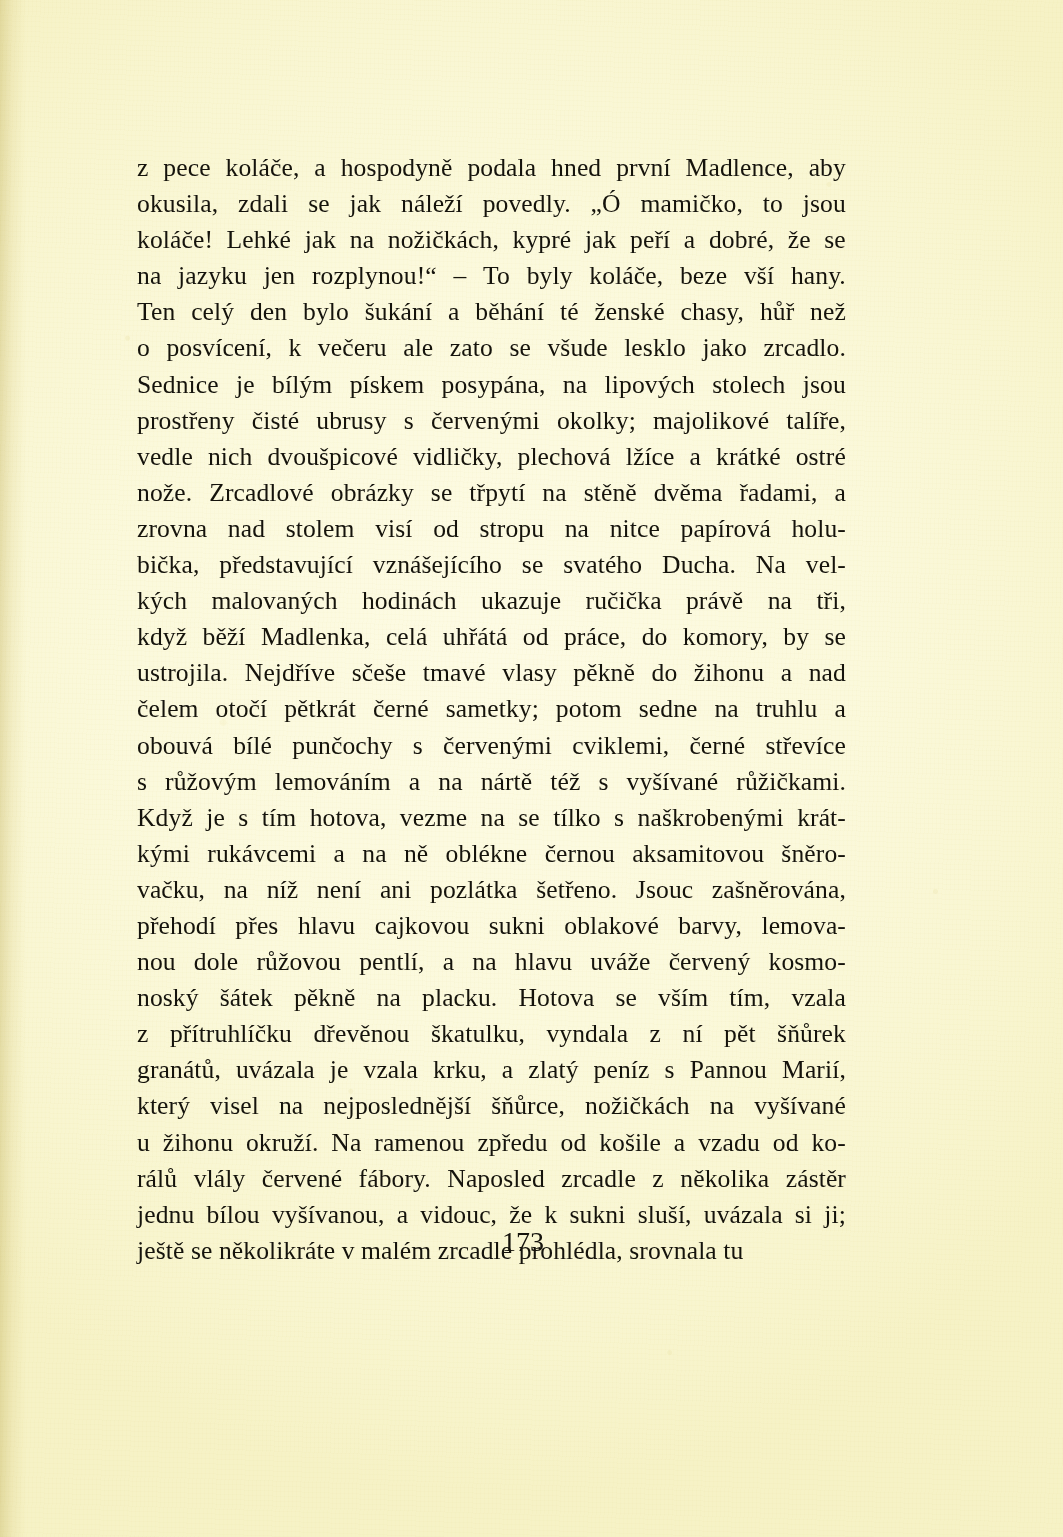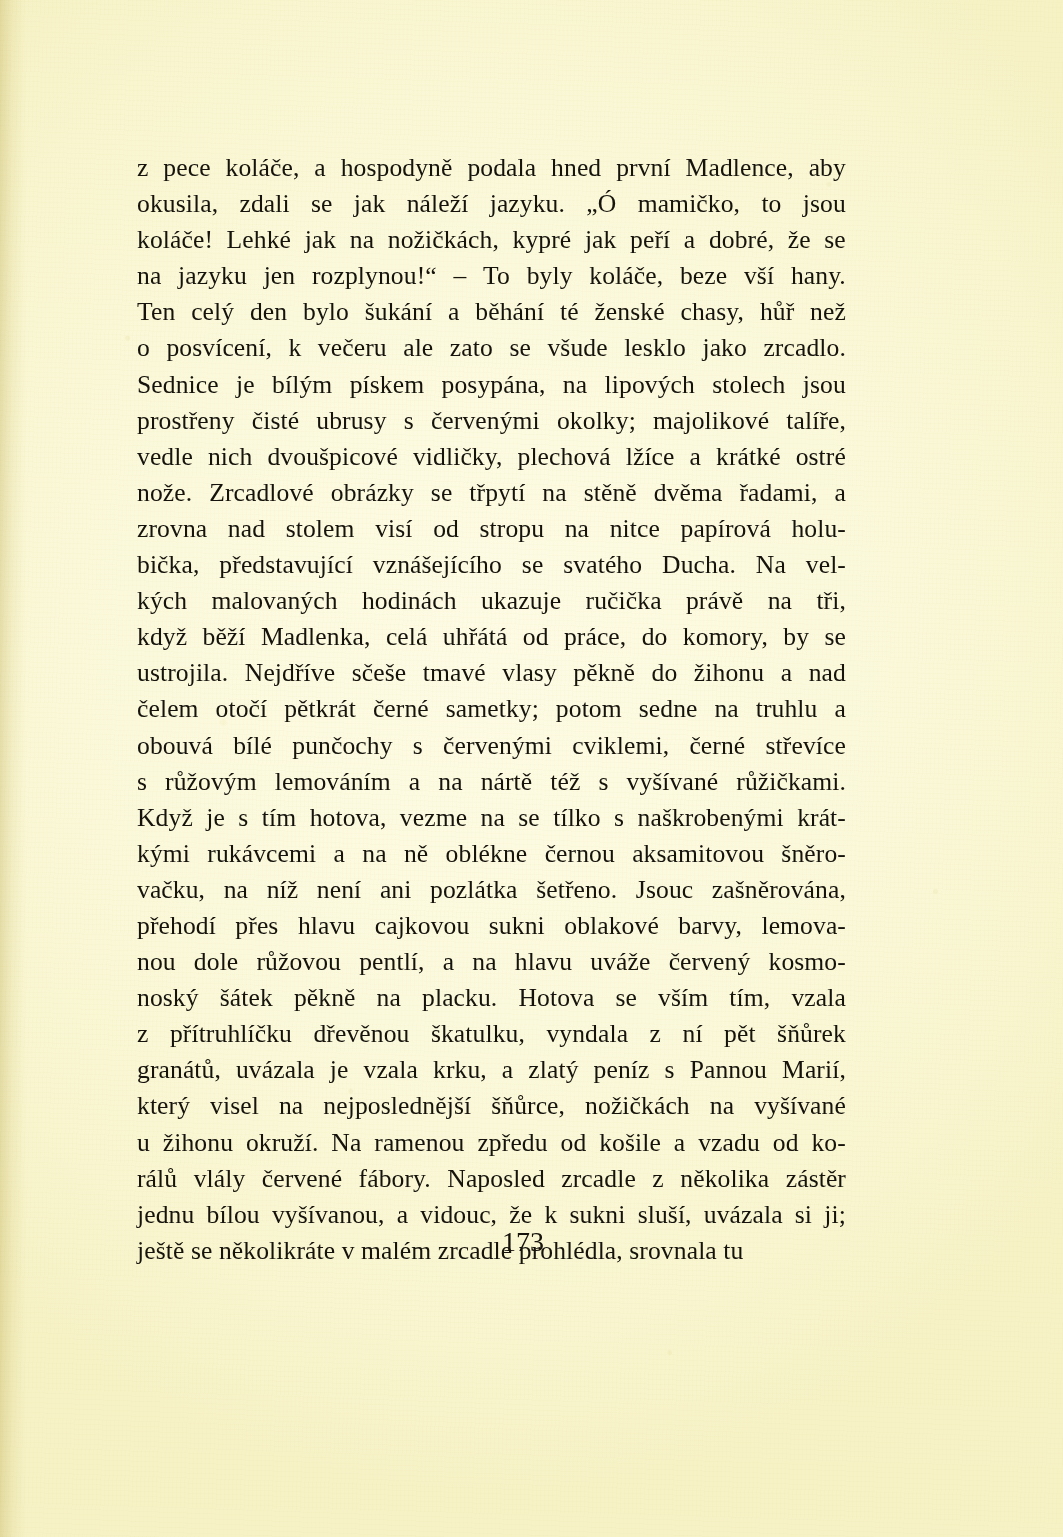--- a/index.html
+++ b/index.html
@@ -122,21 +122,21 @@
         <span class="w">první</span>
         <span class="w">Madlence,</span>
         <span class="w">aby</span>
       </div>
       <div class="line just">
         <span class="w">okusila,</span>
         <span class="w">zdali</span>
         <span class="w">se</span>
         <span class="w">jak</span>
         <span class="w">náleží</span>
-        <span class="w">jazyku.</span>
+        <span class="w">povedly.</span>
         <span class="w">„Ó</span>
         <span class="w">mamičko,</span>
         <span class="w">to</span>
         <span class="w">jsou</span>
       </div>
       <div class="line just">
         <span class="w">koláče!</span>
         <span class="w">Lehké</span>
         <span class="w">jak</span>
         <span class="w">na</span>

